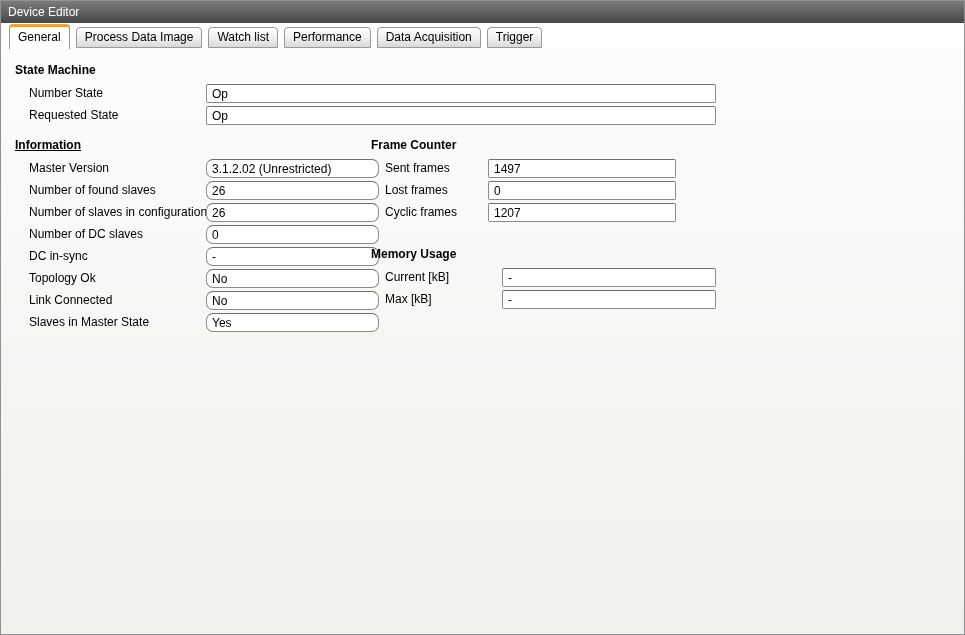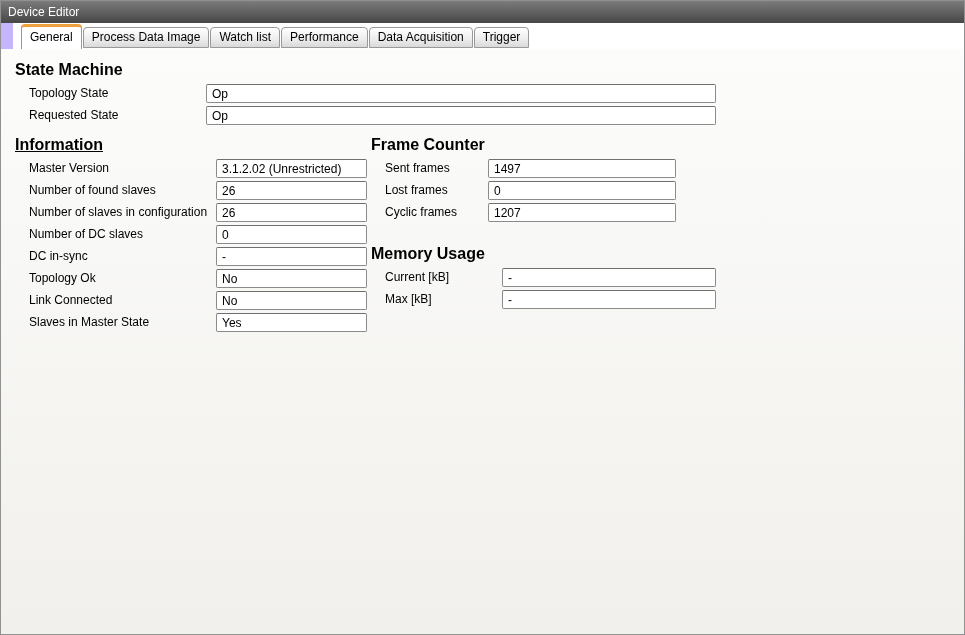--- a/index.html
+++ b/index.html
@@ -11,68 +11,68 @@
     --content-top:#fcfcfb;
     --content-bottom:#f1f0ec;
   }
   *{margin:0;padding:0;}
   html,body{width:965px;height:635px;overflow:hidden;background:#fff;}
   body{font-family:"Liberation Sans", sans-serif;font-size:12px;color:#000;}
 
   .window{
     position:absolute;left:0;top:0;width:965px;height:635px;
     box-sizing:border-box;border:1px solid var(--window-border);
-    background:#c4b5fd;
+    background:#a16207;
   }
   .titlebar{
     position:absolute;left:0;top:0;right:0;height:22px;
     background:linear-gradient(var(--titlebar-top),var(--titlebar-bottom));
     color:#fff;line-height:22px;padding-left:7px;
   }
   .titlebar .title{font-size:12px;color:#fff;}
 
   .tabstrip{
-    position:absolute;left:12px;top:22px;right:0;height:26px;
+    position:absolute;left:0;top:22px;right:0;height:26px;
     background:#fff;display:flex;align-items:flex-end;
-    padding-left:8px;gap:1px;
+    padding-left:8px;gap:6px;
   }
   .tab{
     box-sizing:border-box;height:21px;margin-bottom:1px;padding:0 8px;
     border:1px solid #999;border-radius:4px 4px 0 0;
     background:linear-gradient(#ffffff,#ececec 60%,#d9d9d9);
     line-height:19px;white-space:nowrap;cursor:default;
   }
   .tab.selected{
     height:25px;margin-bottom:0;
     border-top:3px solid var(--accent-orange);border-bottom:none;
     background:#fff;line-height:20px;position:relative;z-index:2;
   }
 
   .content{
     position:absolute;left:0;top:48px;right:0;bottom:0;
     background:linear-gradient(var(--content-top),var(--content-bottom));
   }
 
   .sec{position:absolute;}
-  .sec h3{font-size:16px;font-weight:bold;height:22px;line-height:16px;white-space:nowrap;}
+  .sec h3{font-size:12px;font-weight:bold;height:22px;line-height:16px;white-space:nowrap;}
   .row{position:relative;height:22px;}
   .row .lbl{position:absolute;left:14px;top:2px;white-space:nowrap;}
   .row input{
     position:absolute;top:0;height:19px;box-sizing:border-box;
     border:1px solid var(--field-border);border-top-color:#707070;
     border-radius:2px;background:#fff;
     font-family:"Liberation Sans", sans-serif;font-size:12px;color:#000;
     padding:0 0 0 5px;outline:none;
   }
 
   #sec-sm{left:14px;top:13px;width:701px;}
   #sec-sm .row input{left:191px;width:510px;}
 
   #sec-info{left:14px;top:88px;width:346px;text-decoration:underline;}
-  #sec-info .row input{left:201px;width:151px;}
+  #sec-info .row input{left:191px;width:173px;border-radius:7px;}
 
   #sec-fc{left:370px;top:88px;width:345px;}
   #sec-fc .row input{left:117px;width:188px;}
 
   #sec-mu{left:370px;top:197px;width:345px;}
   #sec-mu .row input{left:131px;width:214px;}
 </style>
 </head>
 <body>
 
@@ -89,21 +89,21 @@
     <div class="tab"><span>Performance</span></div>
     <div class="tab"><span>Data Acquisition</span></div>
     <div class="tab"><span>Trigger</span></div>
   </div>
 
   <div class="content">
 
     <section class="sec" id="sec-sm">
       <h3>State Machine</h3>
       <div class="row">
-        <span class="lbl">Topology State</span>
+        <span class="lbl">Number State</span>
         <input type="text" readonly="" value="Op" style="">
       </div>
       <div class="row">
         <span class="lbl">Requested State</span>
         <input type="text" readonly="" value="Op" style="">
       </div>
     </section>
 
     <section class="sec" id="sec-info">
       <h3>Information</h3>

